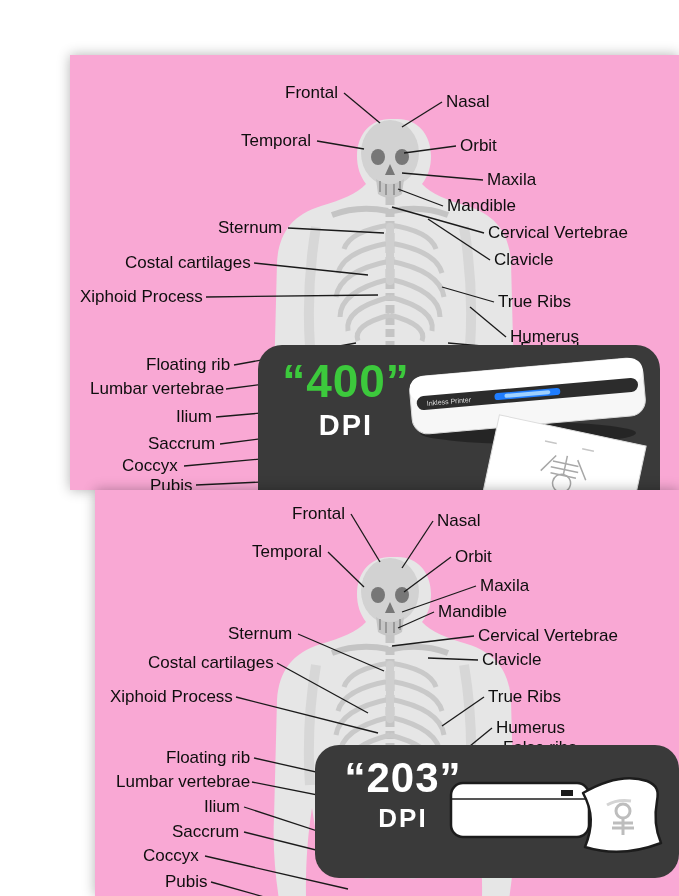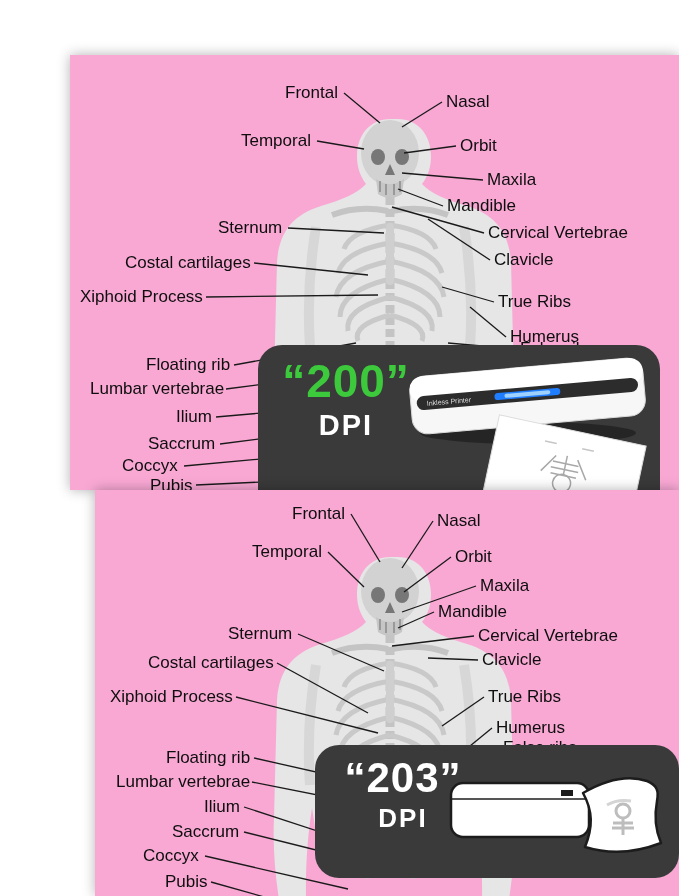--- a/index.html
+++ b/index.html
@@ -112,21 +112,21 @@
     <div class="lbl" style="left:417px;top:115px">Maxila</div>
     <div class="lbl" style="left:377px;top:141px">Mandible</div>
     <div class="lbl" style="left:418px;top:168px">Cervical Vertebrae</div>
     <div class="lbl" style="left:424px;top:195px">Clavicle</div>
     <div class="lbl" style="left:428px;top:237px">True Ribs</div>
     <div class="lbl" style="left:440px;top:272px">Humerus</div>
     <div class="lbl" style="left:450px;top:284px">False ribs</div>
 
     <div class="dpi-box p1-box">
       <div class="dpi-text">
-        <div class="dpi-value green">“200”</div>
+        <div class="dpi-value green">“400”</div>
         <div class="dpi-label">DPI</div>
       </div>
       <svg class="printer-wrap p1-printer" viewBox="0 0 260 176">
         <ellipse cx="125" cy="92" rx="108" ry="11" fill="rgba(0,0,0,0.35)"></ellipse>
         <g transform="rotate(-5 125 60)">
           <rect x="8" y="26" width="234" height="58" rx="16" fill="#f7f7f7" stroke="#d9d9d9"></rect>
           <rect x="8" y="26" width="234" height="26" rx="13" fill="#ffffff"></rect>
           <rect x="14" y="46" width="222" height="14" rx="7" fill="#2c2c2c"></rect>
           <rect x="92" y="49.5" width="66" height="7" rx="3.5" fill="#1f7dff"></rect>
           <rect x="102" y="51" width="46" height="4" rx="2" fill="#9fd1ff"></rect>

